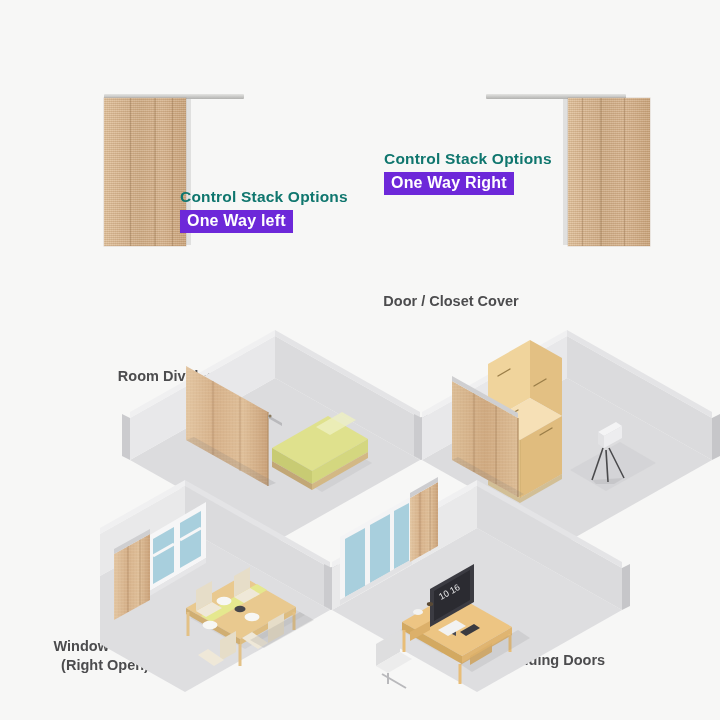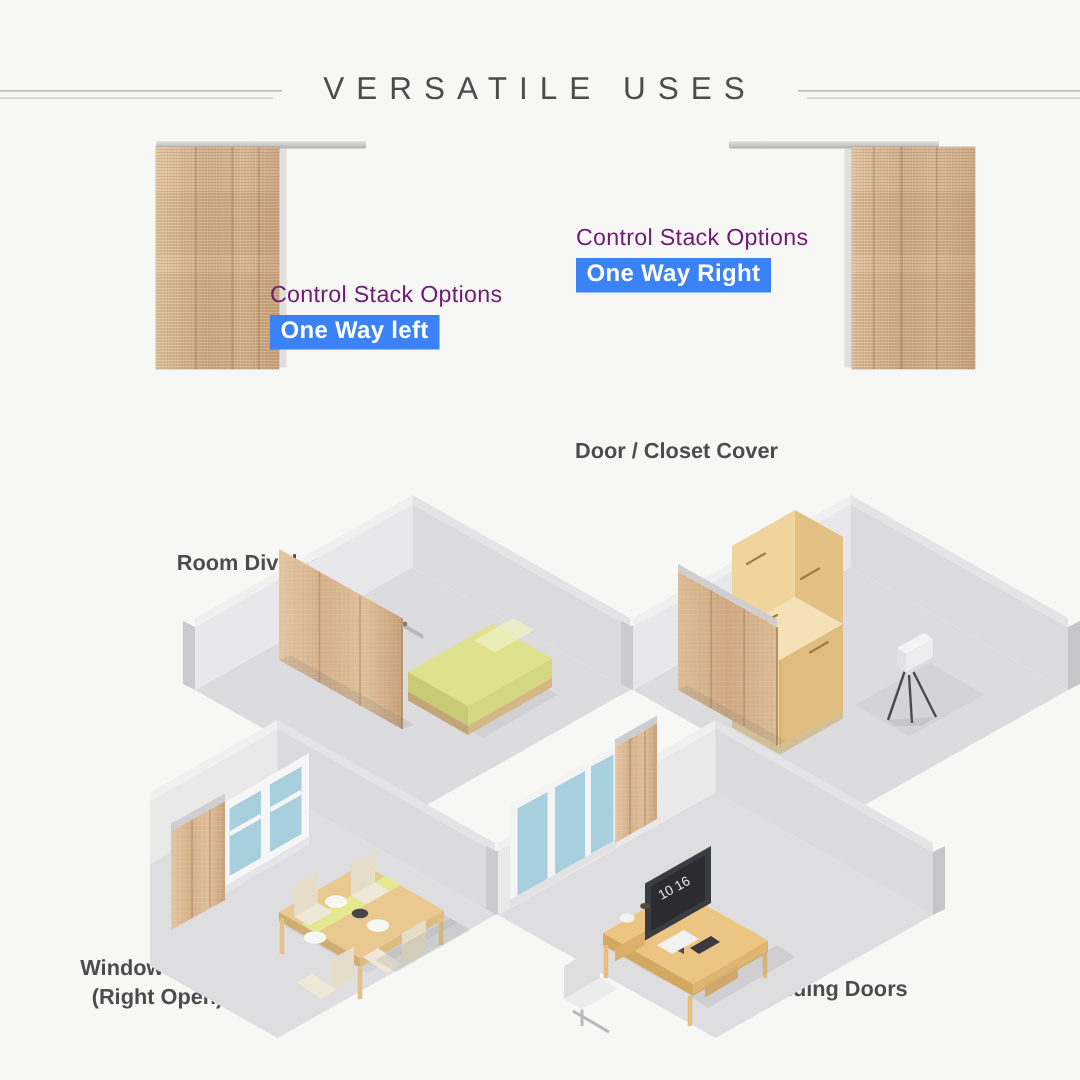--- a/index.html
+++ b/index.html
@@ -44,51 +44,44 @@
         rgba(255,246,232,0.18) 2px),
       linear-gradient(90deg,#e0c29e 0%,#d9b894 18%,#ceac87 45%,#d7b591 70%,#c9a47d 100%);
     box-shadow:0 0 0 0.5px rgba(150,120,90,.28);
   }
   .seam{position:absolute;top:0;bottom:0;width:1px;background:rgba(120,84,46,.30);}
   .seam.wide{width:2px;background:rgba(120,84,46,.20);}
   .shade-shadow{position:absolute;background:rgba(120,120,120,.18);}
 
   .caption-wrap{position:absolute;}
   .caption-line{
-    font-size:15.5px;font-weight:400;color:#701a75;white-space:nowrap;
+    font-size:15.5px;font-weight:700;color:#0f766e;white-space:nowrap;
     letter-spacing:.2px;
   }
   .badge{
-    display:inline-block;background:#3b82f6;color:#ffffff;
+    display:inline-block;background:#6d28d9;color:#ffffff;
     font-size:16px;font-weight:700;letter-spacing:.2px;
     padding:2px 7px 3px 7px;white-space:nowrap;margin-top:4px;
   }
 
   
   .scene-label{
     position:absolute;font-size:14.5px;font-weight:700;color:#4c4c4e;
     text-align:center;line-height:1.3;white-space:nowrap;
   }
 
   
   .room{position:absolute;}
   .room svg{display:block;}
 </style>
 </head>
 <body>
 
 <div class="stage">
 
-  <div class="header">
-    <div class="rule rule-l1"></div>
-    <div class="rule thin rule-l2"></div>
-    <div class="rule rule-r1"></div>
-    <div class="rule thin rule-r2"></div>
-    <div class="title">VERSATILE USES</div>
-  </div>
 
   <div class="stack-block" style="left:0;top:0;width:360px;height:260px;">
     <div class="rail" style="left:104px;top:94px;width:140px;"></div>
     <div class="shade-shadow" style="left:185px;top:99px;width:6px;height:146px;"></div>
     <div class="shade" style="left:104px;top:98px;width:82px;height:148px;">
       <div class="seam" style="left:26px;"></div>
       <div class="seam wide" style="left:50px;"></div>
       <div class="seam" style="left:68px;"></div>
     </div>
     <div class="caption-wrap" style="left:180px;top:188px;">

